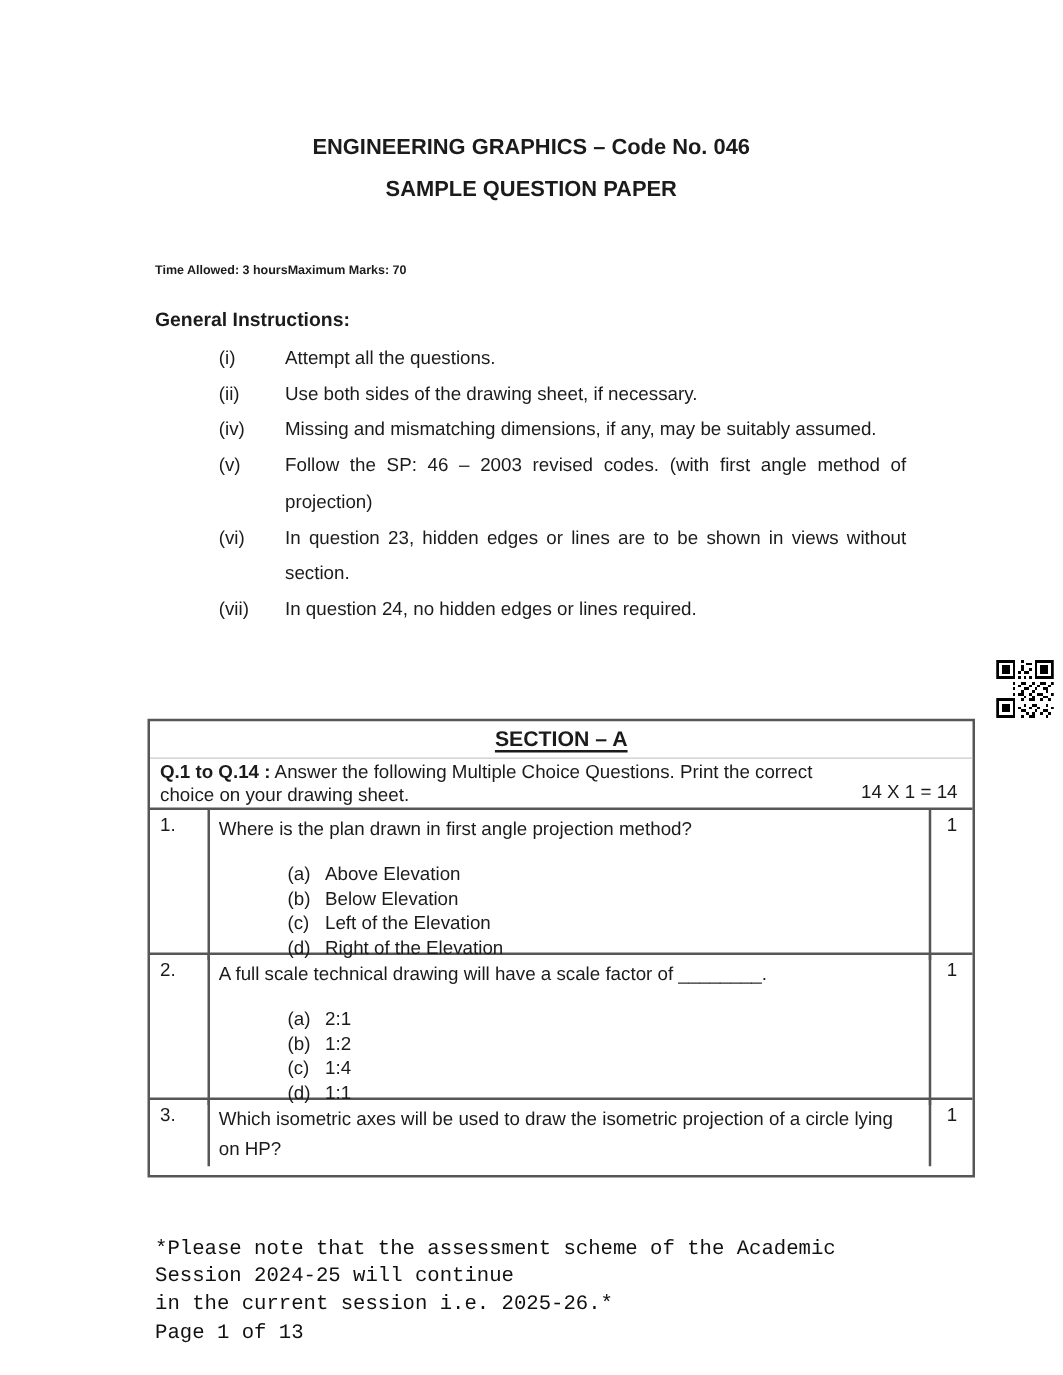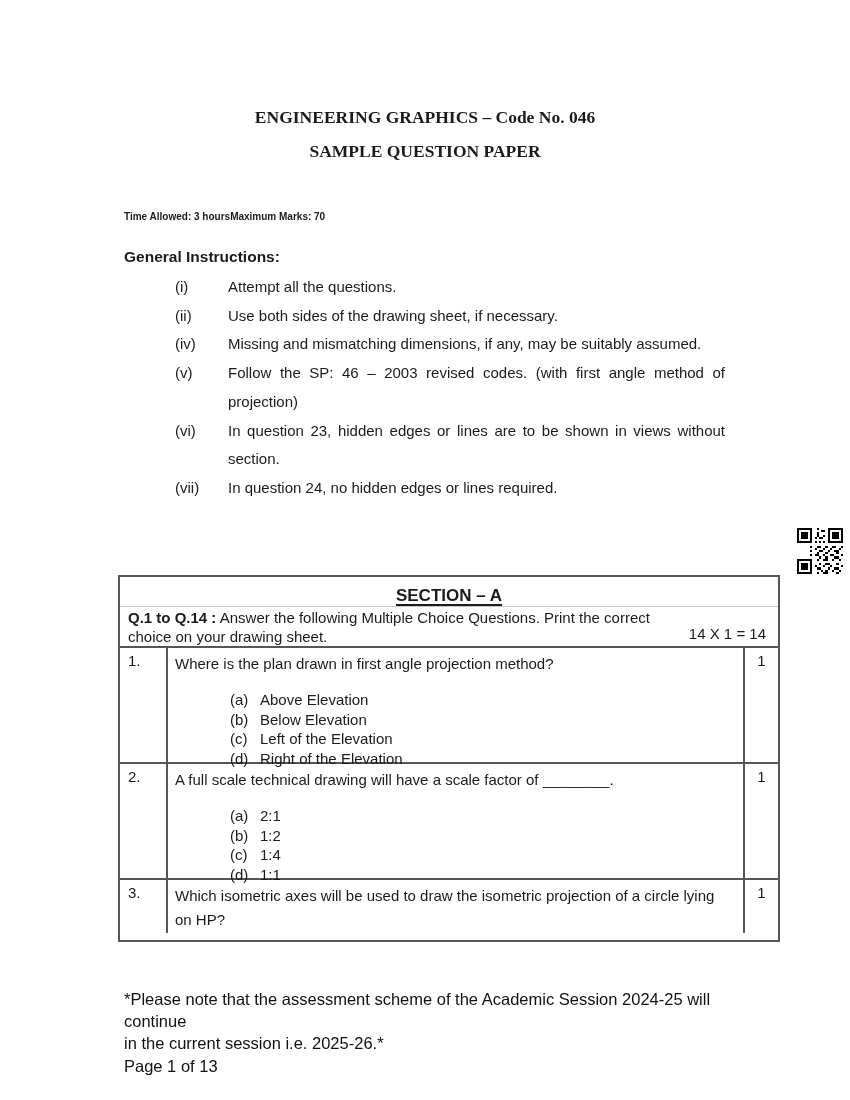--- a/index.html
+++ b/index.html
@@ -8,21 +8,21 @@
     position:relative;
     width:850px; height:1100px;
     background:#ffffff;
     font-family:"Liberation Sans", sans-serif;
     color:#1b1b1b;
     overflow:hidden;
   }
   
   .doc-header { position:absolute; top:101px; left:0; width:100%; text-align:center; }
   .doc-header .t-line {
-    font-weight:bold; font-size:17.5px; line-height:33.5px;font-family:Liberation Serif, serif;
+    font-weight:bold; font-size:17.5px; line-height:33.5px;
   }
   
   .meta-row {
     position:absolute; top:211px; left:124px; width:603px;
     display:flex; justify-content:flex-start;
     font-weight:bold; font-size:10px;
   }
   
   .gi { position:absolute; top:248px; left:124px; width:601px; font-size:15px; }
   .gi-heading { font-weight:bold; font-size:15.5px; margin-bottom:7px; }
@@ -31,21 +31,21 @@
   .gi-text { flex:1; text-align:justify; }
   
   .qr { position:absolute; left:797px; top:527px; width:46px; height:48px; }
   
   .pt {
     position:absolute; left:118px; top:575px; width:662px; height:367px;
     border:2px solid #565656; background:#fff; font-size:15px;
   }
   .pt-head {
     height:30px; border-bottom:1px solid #c9c9c9;
-    display:flex; align-items:flex-end; justify-content:center;
+    display:flex; align-items:center; justify-content:center;
   }
   .pt-title {
     font-weight:bold; font-size:17px;
     text-decoration:underline; text-decoration-thickness:2px; text-underline-offset:3px;
   }
   .pt-instr {
     position:relative; height:41px; border-bottom:2px solid #565656;
     padding:2px 89px 2px 8px; line-height:18.5px;
   }
   .pt-instr b { font-weight:bold; }
@@ -56,21 +56,21 @@
   .q-num  { padding:4px 0 0 8px; border-right:2px solid #565656; }
   .q-body { padding:4px 21px 0 7px; border-right:2px solid #565656; }
   .q-marks{ padding:4px 0 0 0; text-align:center; }
   .q-text { line-height:24px; }
   .q-options { margin:14px 0 0 55px; }
   .q-option { display:flex; line-height:19.5px; }
   .q-opt-label { width:30px; flex-shrink:0; }
   
   .doc-footer {
     position:absolute; top:988px; left:124px; width:603px;
-    font-family:Liberation Sans, sans-serif; font-size:16.5px; line-height:22px; color:#111;
+    font-family:Liberation Mono, monospace; font-size:16.5px; line-height:22px; color:#111;
   }
   .page-num { margin-top:1px; }
 </style>
 </head>
 <body>
 
 <div class="page">
 
   <div class="doc-header">
     <div class="t-line">ENGINEERING GRAPHICS – Code No. 046</div>

